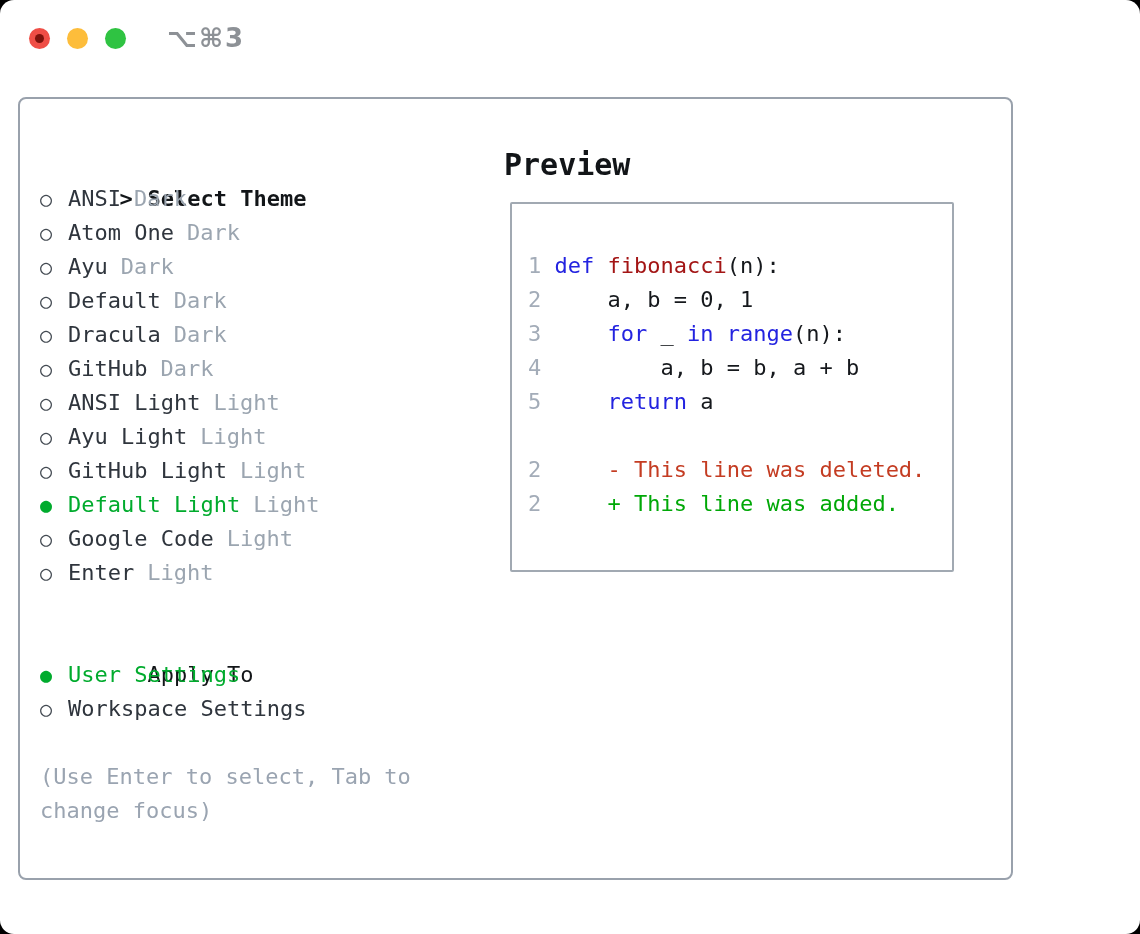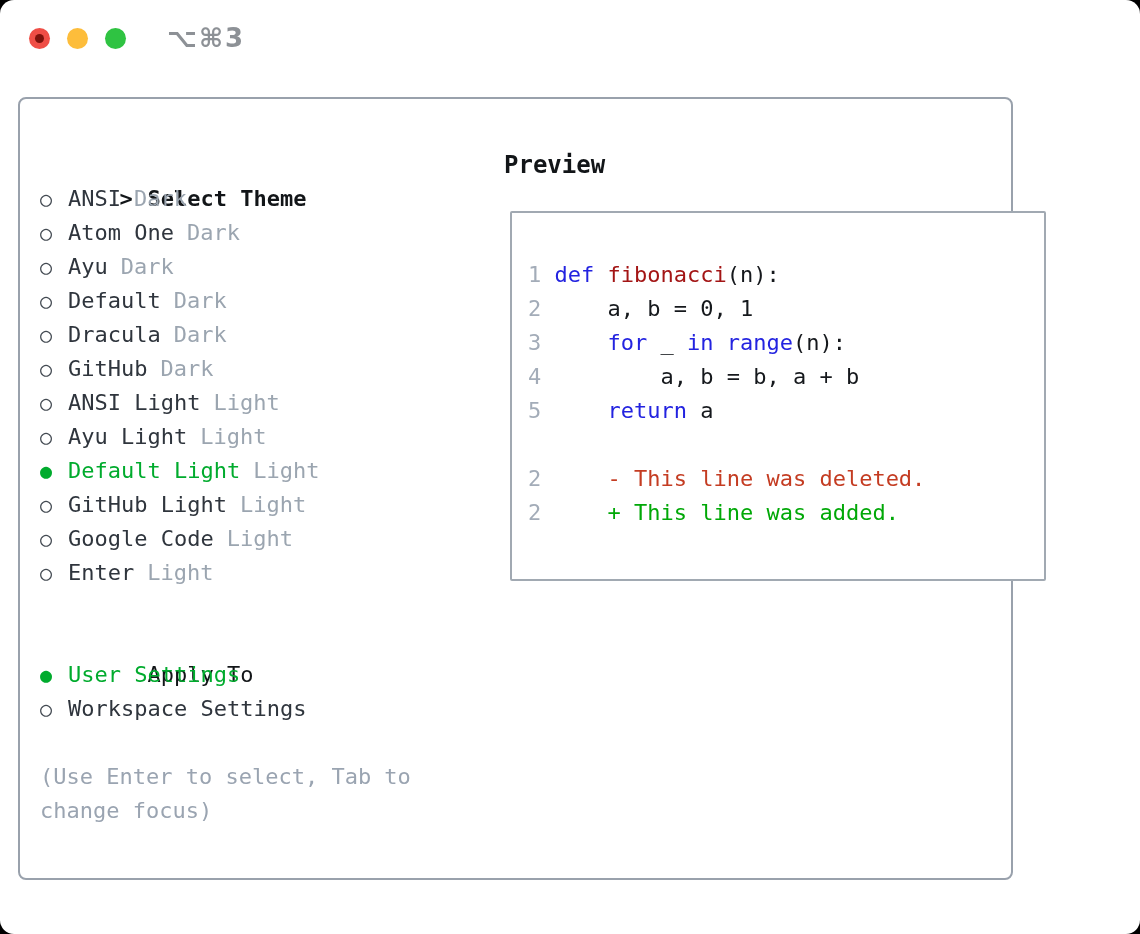--- a/index.html
+++ b/index.html
@@ -30,22 +30,22 @@
   .selected .radio{color:var(--selection-green);}
   .tname,.aname{color:var(--list-name);}
   .selected .tname,.apply-row.selected .aname{color:var(--selection-green);}
   .tvariant{color:var(--variant-gray);margin-left:13px;}
   .apply-label{color:var(--header-dark);}
   .spacer{height:34px;}
   .help{margin-top:34px;width:450px;font-size:22px;line-height:34px;
     color:var(--help-gray);white-space:normal;}
   
   .right-col{position:absolute;left:484px;top:49px;width:507px;}
-  .preview-title{height:34px;line-height:34px;font-size:24px;font-weight:bold;color:var(--header-dark);}
-  .preview-box{margin-top:29px;margin-left:6px;width:536px;box-sizing:border-box;
+  .preview-title{height:34px;line-height:34px;font-size:30px;font-weight:bold;color:var(--header-dark);}
+  .preview-box{margin-top:20px;margin-left:6px;width:444px;box-sizing:border-box;
     border:2px solid var(--box-border);border-radius:2px;padding:45px 8px 49px 16px;background:#fff;}
   .cline{height:34px;line-height:34px;font-size:22px;white-space:pre;}
   .lno{color:var(--line-number);}
   .kw{color:var(--keyword);}
   .fn{color:var(--function);}
   .pl{color:var(--plain);}
   .ctx{color:var(--context);}
   .del{color:var(--deleted);}
   .add{color:var(--added);}
 </style>
@@ -69,22 +69,22 @@
     </div>
     <div id="theme-list">
         <div class="row theme-row"><span class="marker radio">○</span><span class="tname">ANSI</span><span class="tvariant">Dark</span></div>
         <div class="row theme-row"><span class="marker radio">○</span><span class="tname">Atom One</span><span class="tvariant">Dark</span></div>
         <div class="row theme-row"><span class="marker radio">○</span><span class="tname">Ayu</span><span class="tvariant">Dark</span></div>
         <div class="row theme-row"><span class="marker radio">○</span><span class="tname">Default</span><span class="tvariant">Dark</span></div>
         <div class="row theme-row"><span class="marker radio">○</span><span class="tname">Dracula</span><span class="tvariant">Dark</span></div>
         <div class="row theme-row"><span class="marker radio">○</span><span class="tname">GitHub</span><span class="tvariant">Dark</span></div>
         <div class="row theme-row"><span class="marker radio">○</span><span class="tname">ANSI Light</span><span class="tvariant">Light</span></div>
         <div class="row theme-row"><span class="marker radio">○</span><span class="tname">Ayu Light</span><span class="tvariant">Light</span></div>
+        <div class="row theme-row"><span class="marker radio">○</span><span class="tname">GitHub Light</span><span class="tvariant">Light</span></div>
         <div class="row theme-row selected"><span class="marker radio">●</span><span class="tname">Default Light</span><span class="tvariant">Light</span></div>
-        <div class="row theme-row"><span class="marker radio">○</span><span class="tname">GitHub Light</span><span class="tvariant">Light</span></div>
         <div class="row theme-row"><span class="marker radio">○</span><span class="tname">Google Code</span><span class="tvariant">Light</span></div>
         <div class="row theme-row"><span class="marker radio">○</span><span class="tname">Enter</span><span class="tvariant">Light</span></div>
       </div>
     <div class="spacer"></div>
     <div class="row">
       <span class="marker"></span><span class="apply-label">Apply To</span>
     </div>
     <div id="apply-list">
         <div class="row apply-row selected"><span class="marker radio">●</span><span class="aname">User Settings</span></div>
         <div class="row apply-row"><span class="marker radio">○</span><span class="aname">Workspace Settings</span></div>

